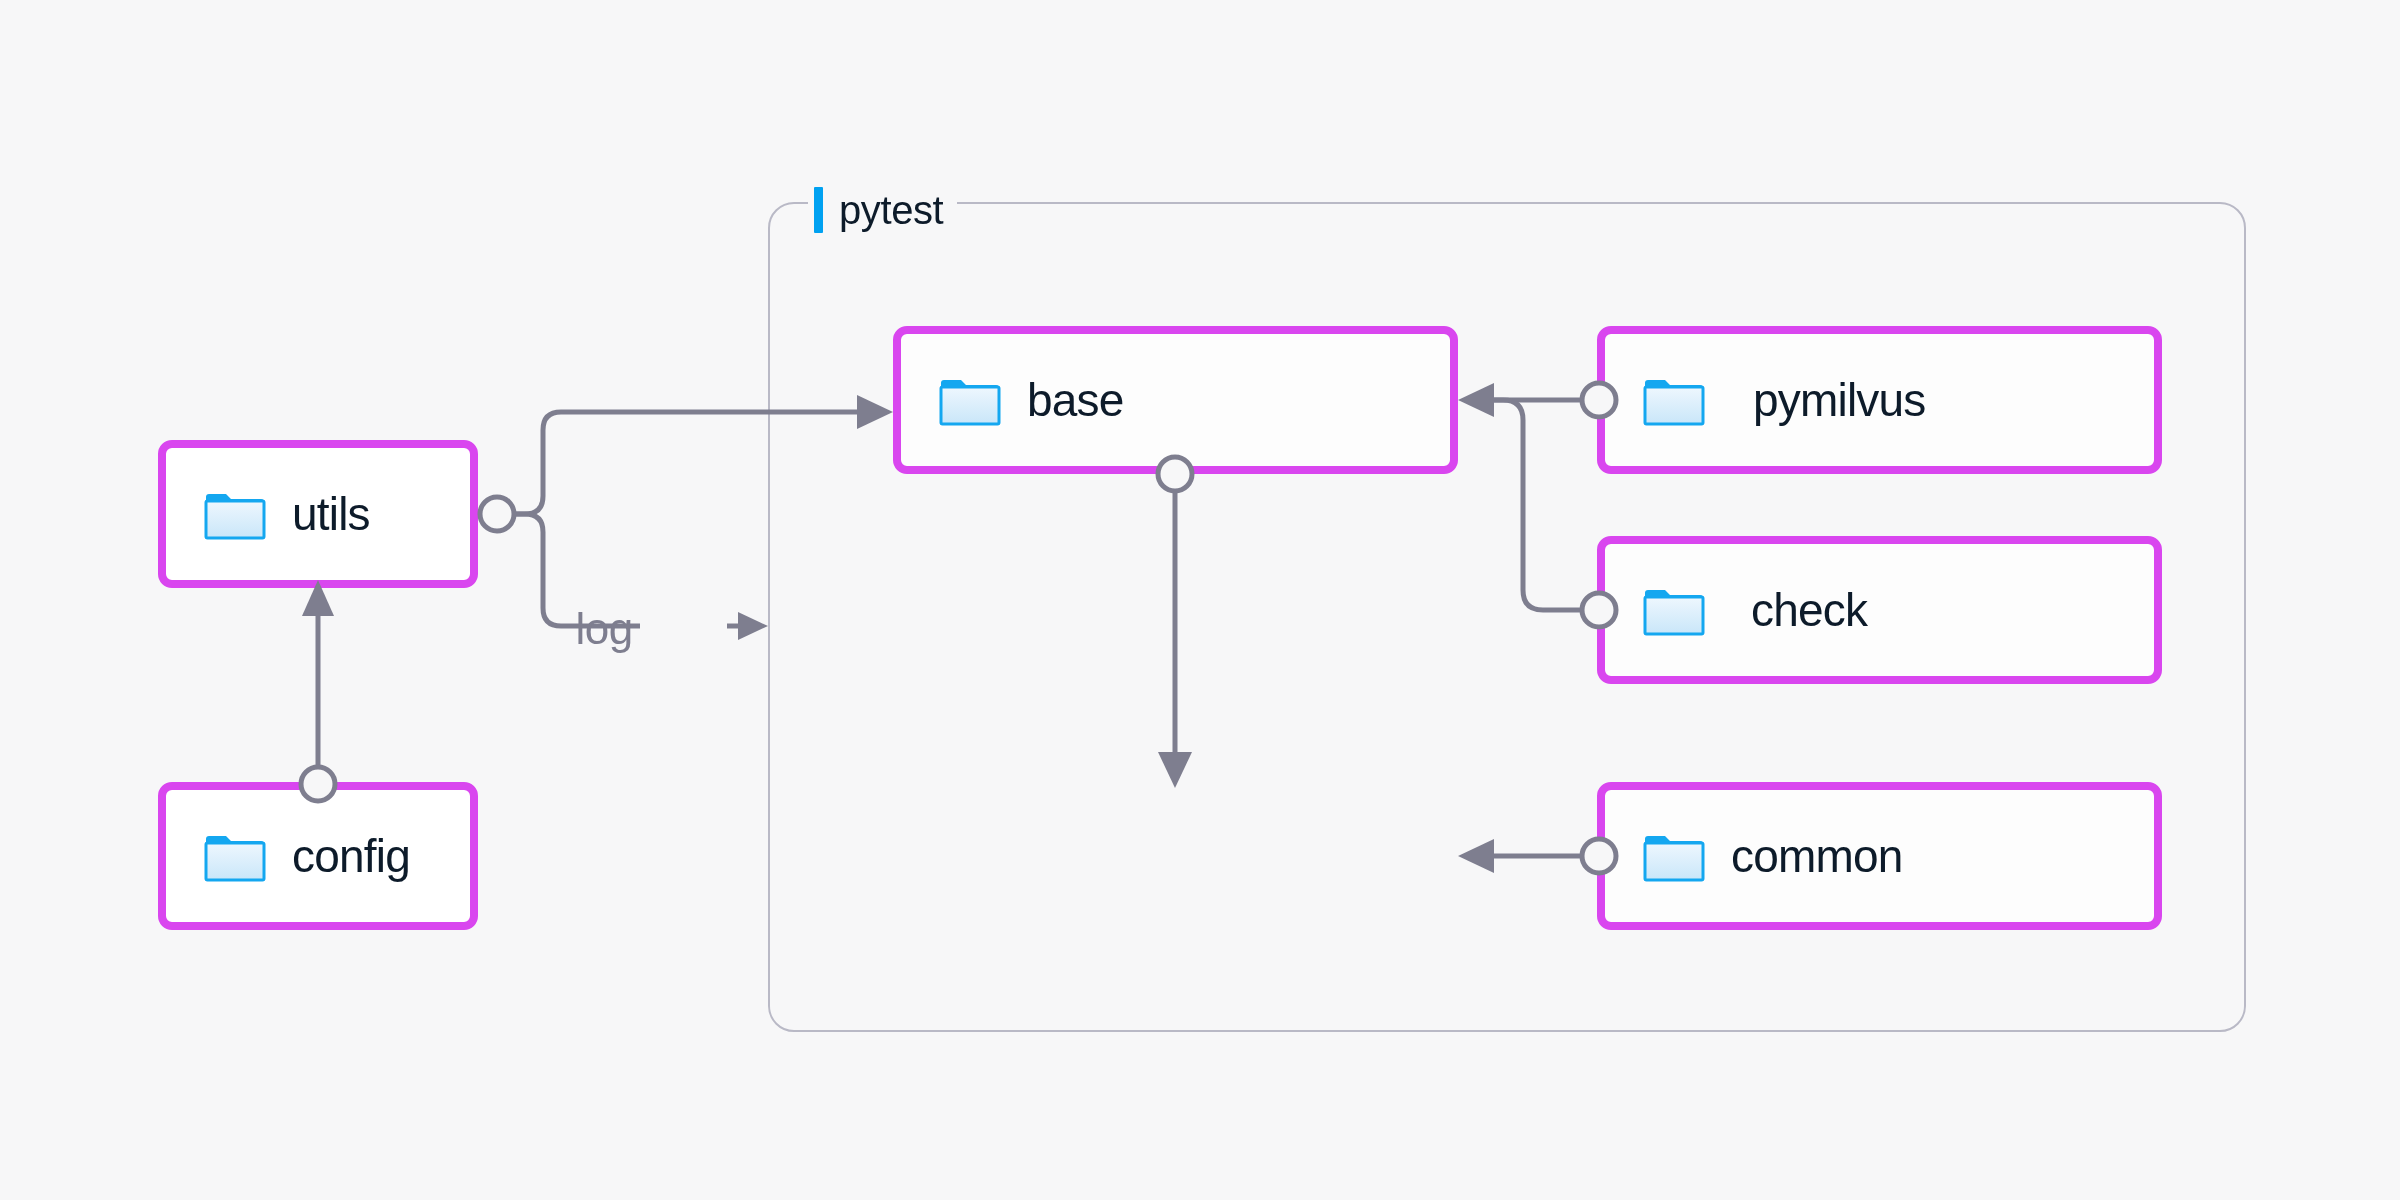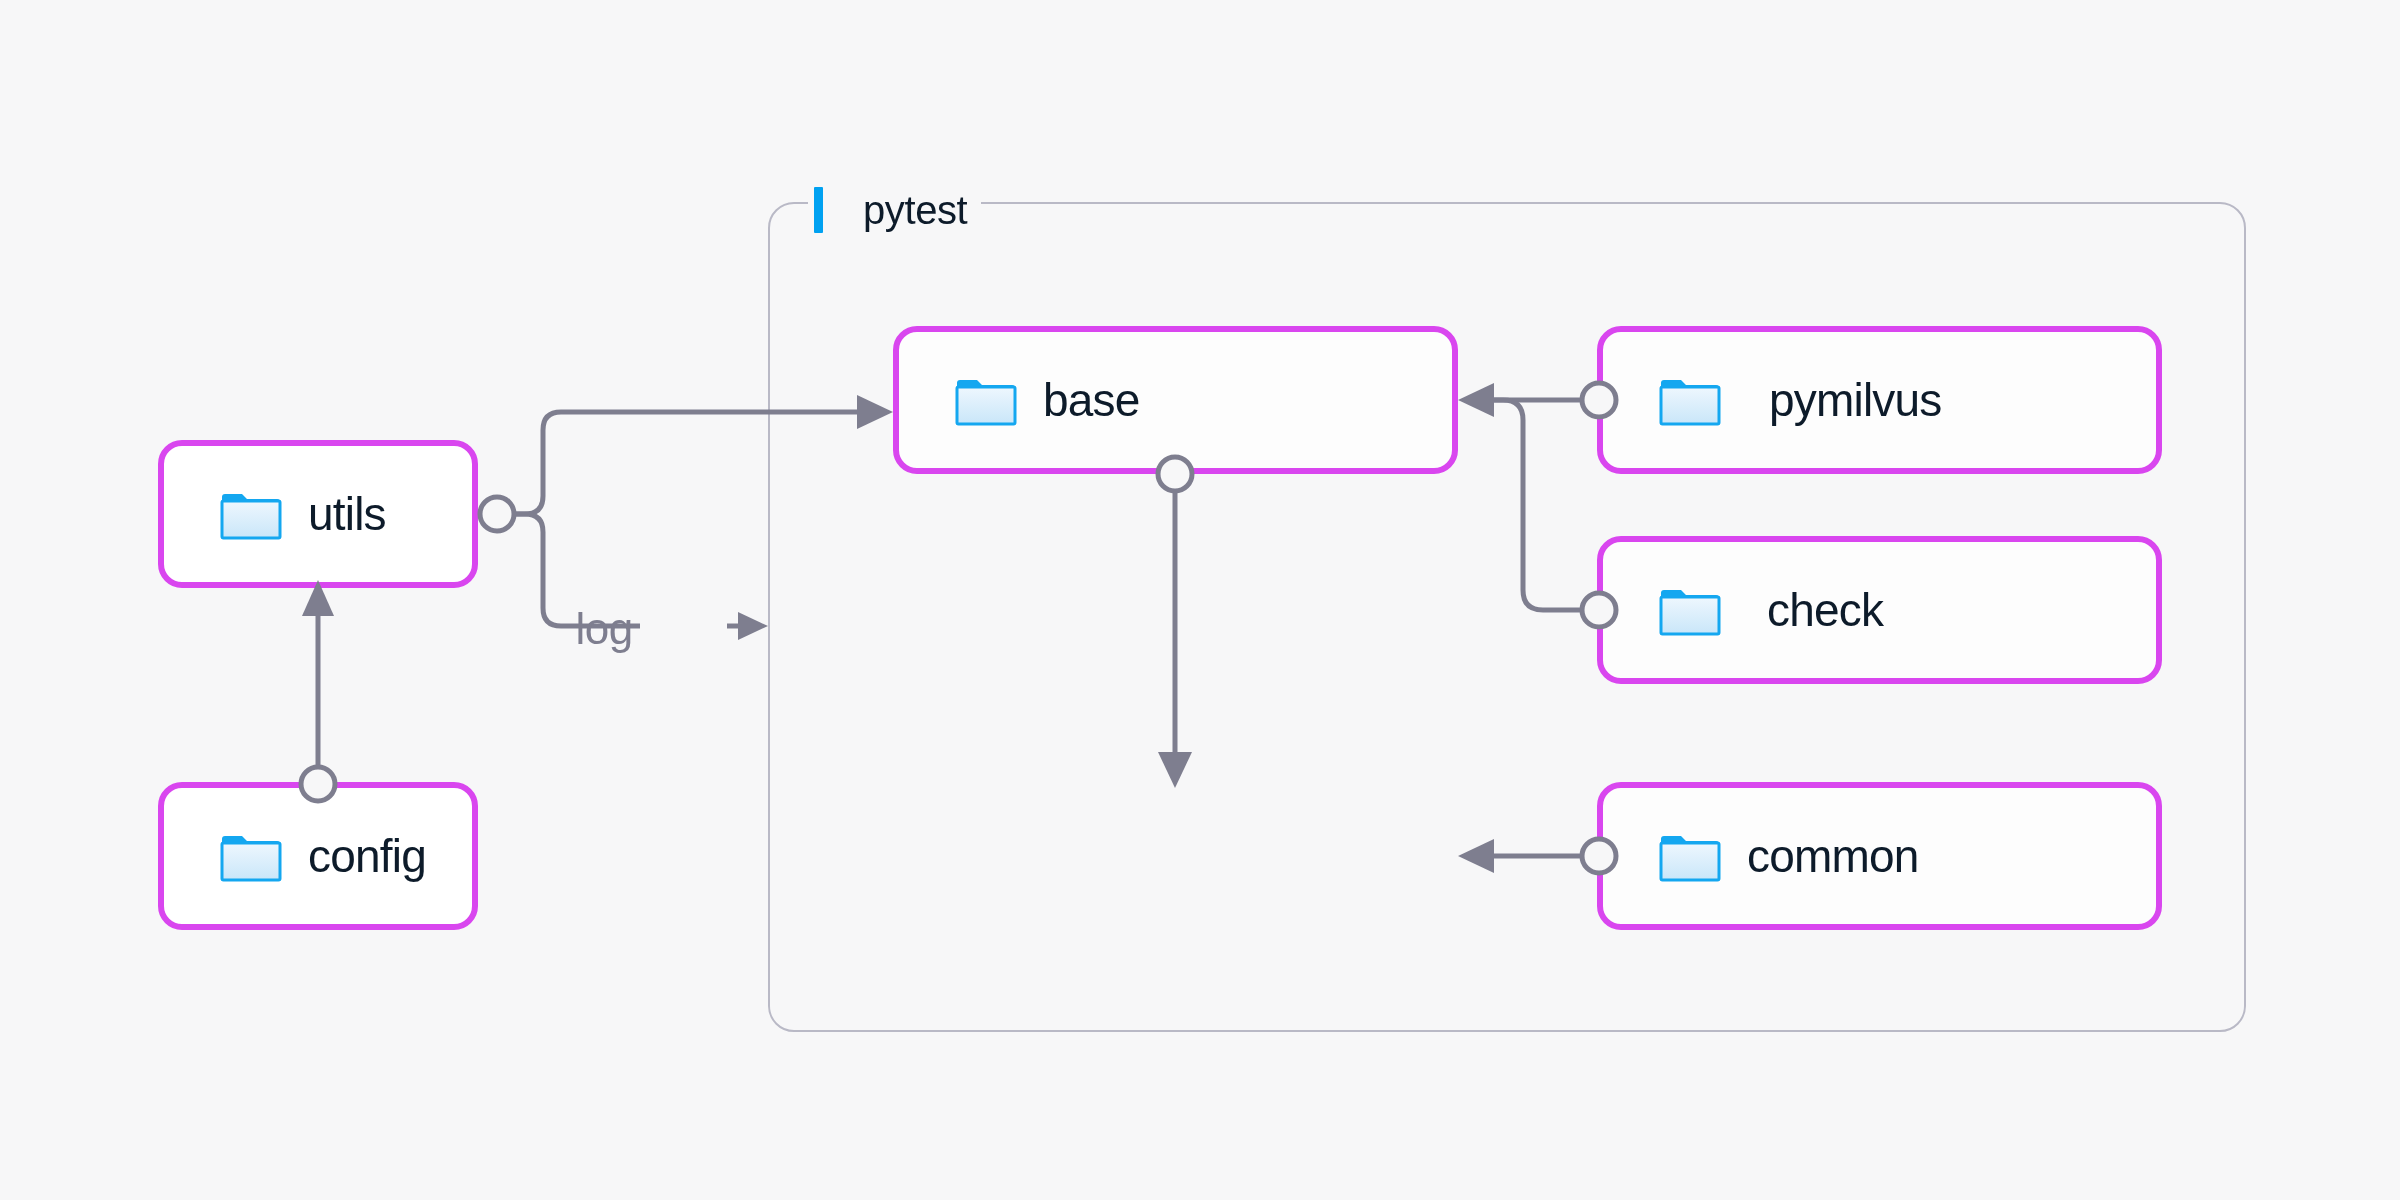--- a/index.html
+++ b/index.html
@@ -48,34 +48,33 @@
     width: 9px;
     height: 46px;
     background: #00a1f1;
     border-radius: 1px;
   }
   .group-label {
     font-size: 40px;
     color: #0d1b2a;
     letter-spacing: -0.4px;
     white-space: nowrap;
-    margin-left: 24px;
   }
 
   
   .node {
     position: absolute;
     box-sizing: border-box;
-    border: 6px solid #d946ef;
-    border-radius: 24px;
+    border: 8px solid #d946ef;
+    border-radius: 14px;
     background: #ffffff;
     display: flex;
     align-items: center;
     gap: 26px;
-    padding-left: 56px;
+    padding-left: 38px;
     z-index: 4;
   }
   .node.ghost { background: rgba(255,255,255,0.72); }
 
   .node-label {
     font-size: 46px;
     color: #0d1b2a;
     letter-spacing: -0.8px;
     white-space: nowrap;
     line-height: 1;

